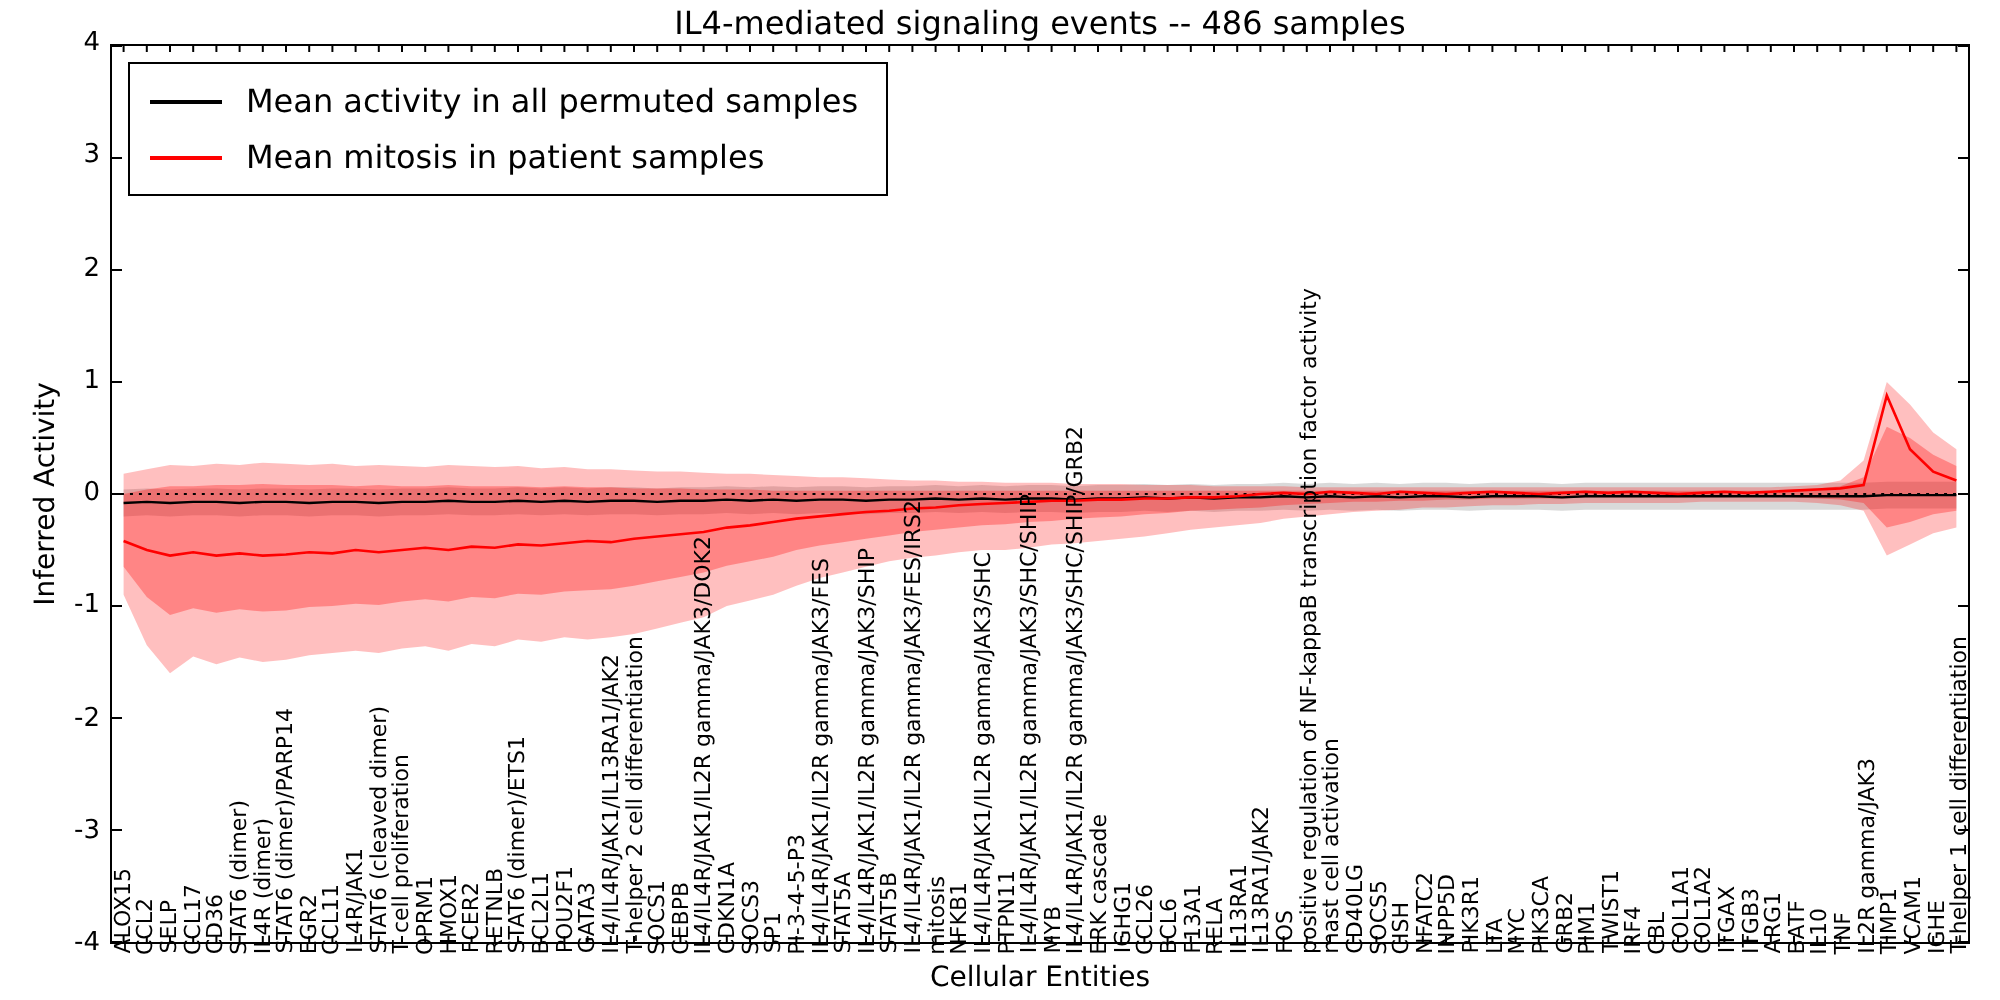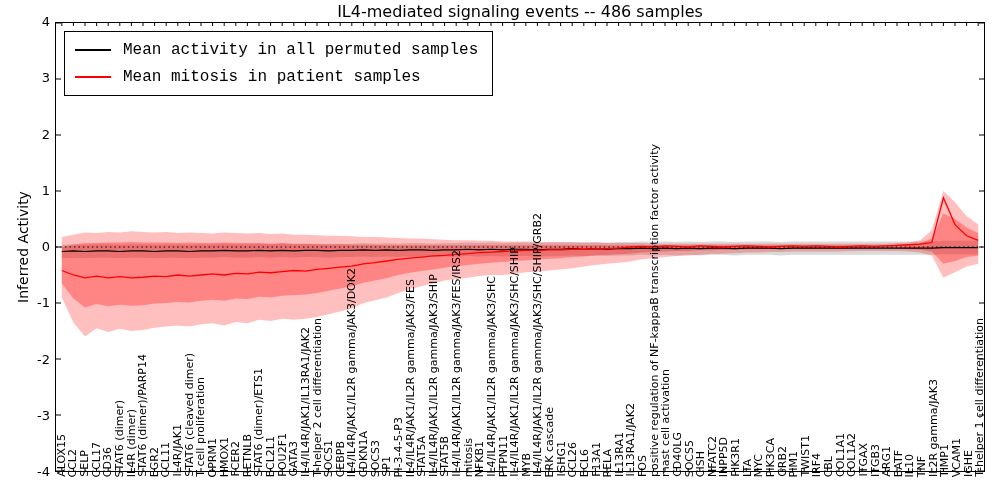--- a/index.html
+++ b/index.html
@@ -17,29 +17,30 @@
   .xtick{
     position:absolute;bottom:-6px;writing-mode:vertical-rl;transform:rotate(180deg);
     font-size:11px;line-height:11px;white-space:nowrap;color:#000;
   }
   .legend{
     position:absolute;left:8px;top:8px;background:#fff;border:1px solid #000;
     padding:9px 14px 9px 10px;display:flex;flex-direction:column;gap:9px;z-index:5;
   }
   .legend-row{display:flex;align-items:center;gap:12px;}
   .legend-line{display:inline-block;width:36px;height:2px;background:#000;flex:0 0 auto;}
-  .legend-label{font-size:16px;white-space:nowrap;font-family:Liberation Mono, monospace;}
+  .legend-label{font-size:16px;white-space:nowrap;}
 </style>
 </head>
 <body>
 
 <div class="figure">
 
   <div class="title">IL4-mediated signaling events -- 486 samples</div>
   <div class="ylabel">Inferred Activity</div>
+  <div class="xlabel">Cellular Entities</div>
 
   <div class="yticks">
       <div class="ytick" style="top: 464px;">-4</div>
       <div class="ytick" style="top: 407.75px;">-3</div>
       <div class="ytick" style="top: 351.5px;">-2</div>
       <div class="ytick" style="top: 295.25px;">-1</div>
       <div class="ytick" style="top: 239px;">0</div>
       <div class="ytick" style="top: 182.75px;">1</div>
       <div class="ytick" style="top: 126.5px;">2</div>
       <div class="ytick" style="top: 70.25px;">3</div>

